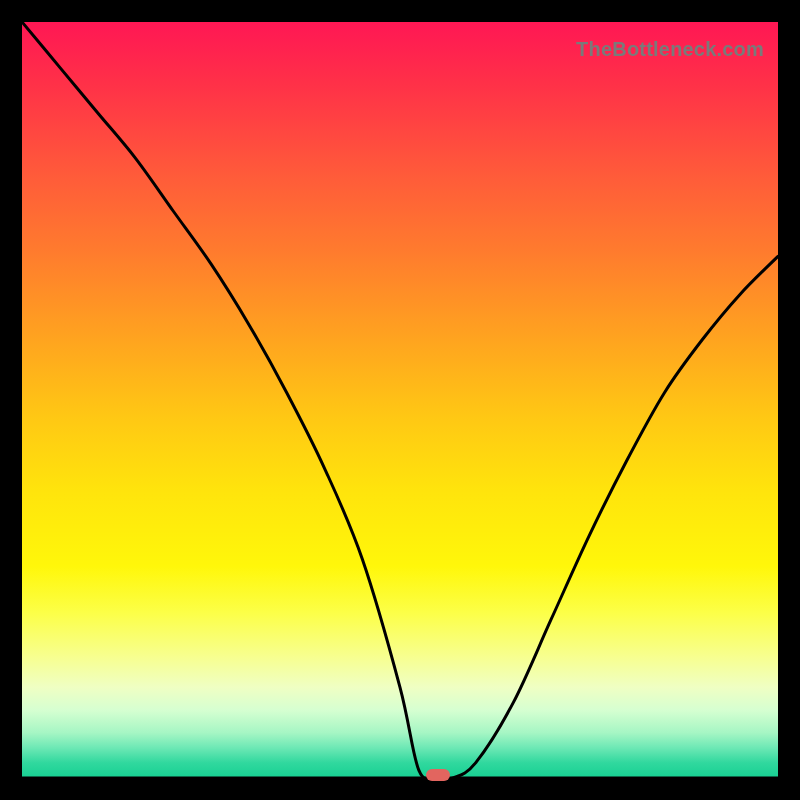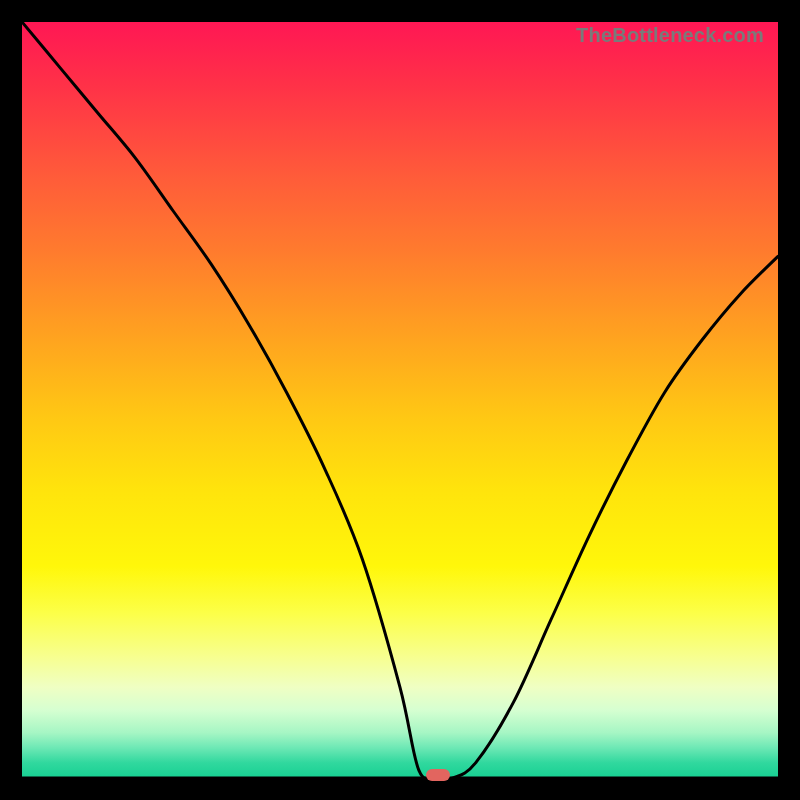--- a/index.html
+++ b/index.html
@@ -38,21 +38,21 @@
       #efffc3 88%,
       #d6ffd1 91%,
       #a6f6c4 94%,
       #6de8b5 96%,
       #30d89e 98%,
       #17d092 100%
     );
   }
   .attribution {
     position: absolute;
-    top: 2px;
+    top: 16px;
     right: 14px;
     color: #7a7a7a;
     font-size: 20px;
     font-weight: 600;
     letter-spacing: 0.2px;
     user-select: none;
   }
   svg.curve {
     position: absolute;
     left: 0;

